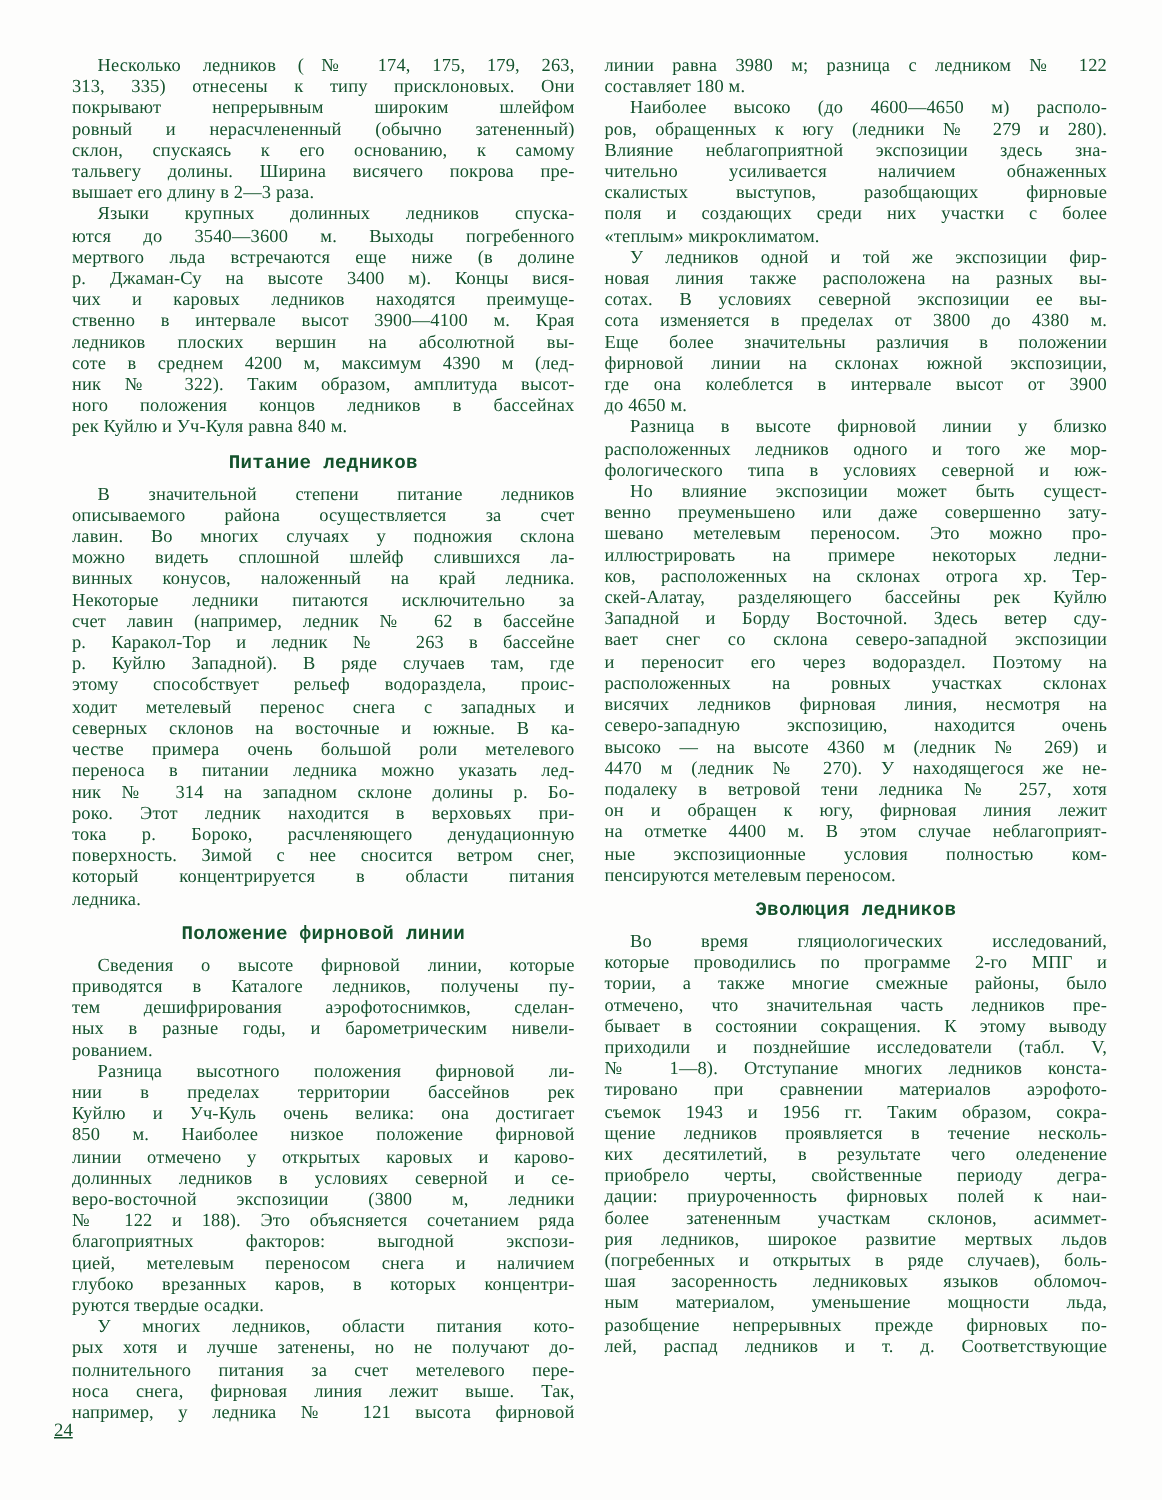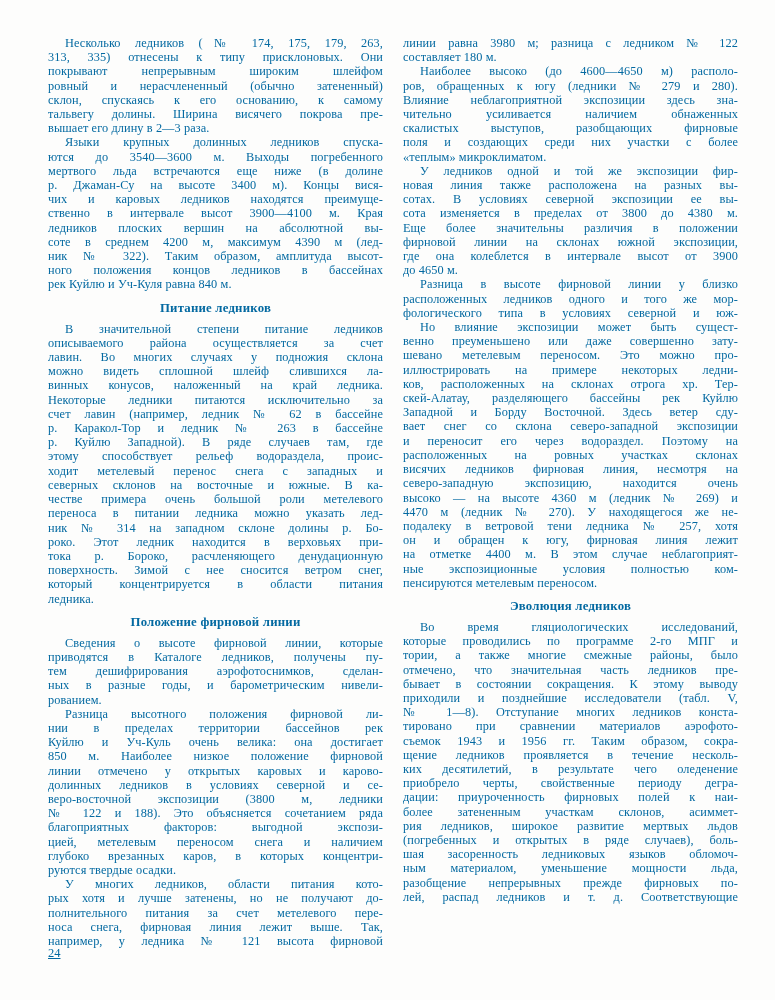--- a/index.html
+++ b/index.html
@@ -9,21 +9,21 @@
   }
   .page {
     position: relative;
     width: 775px;
     height: 1000px;
     background: #fdfdfc;
     box-sizing: border-box;
     padding: 36px 37px 0 48px;
     overflow: hidden;
     font-family: "Liberation Serif", serif;
-    color: #0369a1;
+    color: #14532d;
   }
   .columns {
     display: flex;
     gap: 20px;
   }
   .column {
     width: 335px;
     flex: 0 0 335px;
   }
   .line {
@@ -40,26 +40,27 @@
   .line.para-start {
     text-indent: 17px;
   }
   .heading {
     font-size: 12.8px;
     line-height: 15px;
     font-weight: bold;
     text-align: center;
     margin: 9px 0 6px 0;
     letter-spacing: 0.2px;
+    font-family: Liberation Mono, monospace;
   }
   .heading.spaced {
   }
   .page-number {
     position: absolute;
-    left: 48px;
+    left: 36px;
     top: 946px;
     font-size: 12.5px;
     line-height: 14px;
     text-decoration: underline;
   }
 </style>
 </head>
 <body>
 
 <div class="page">

